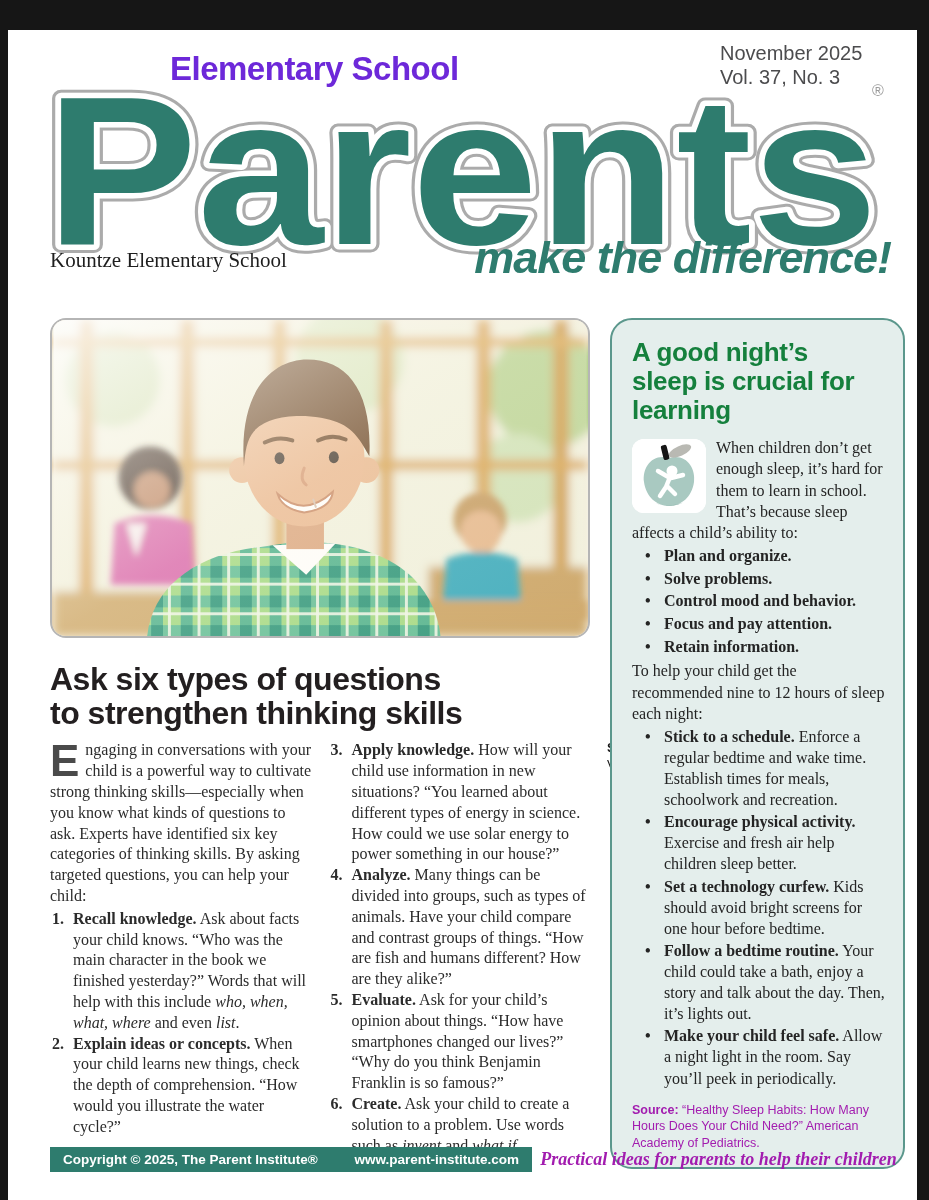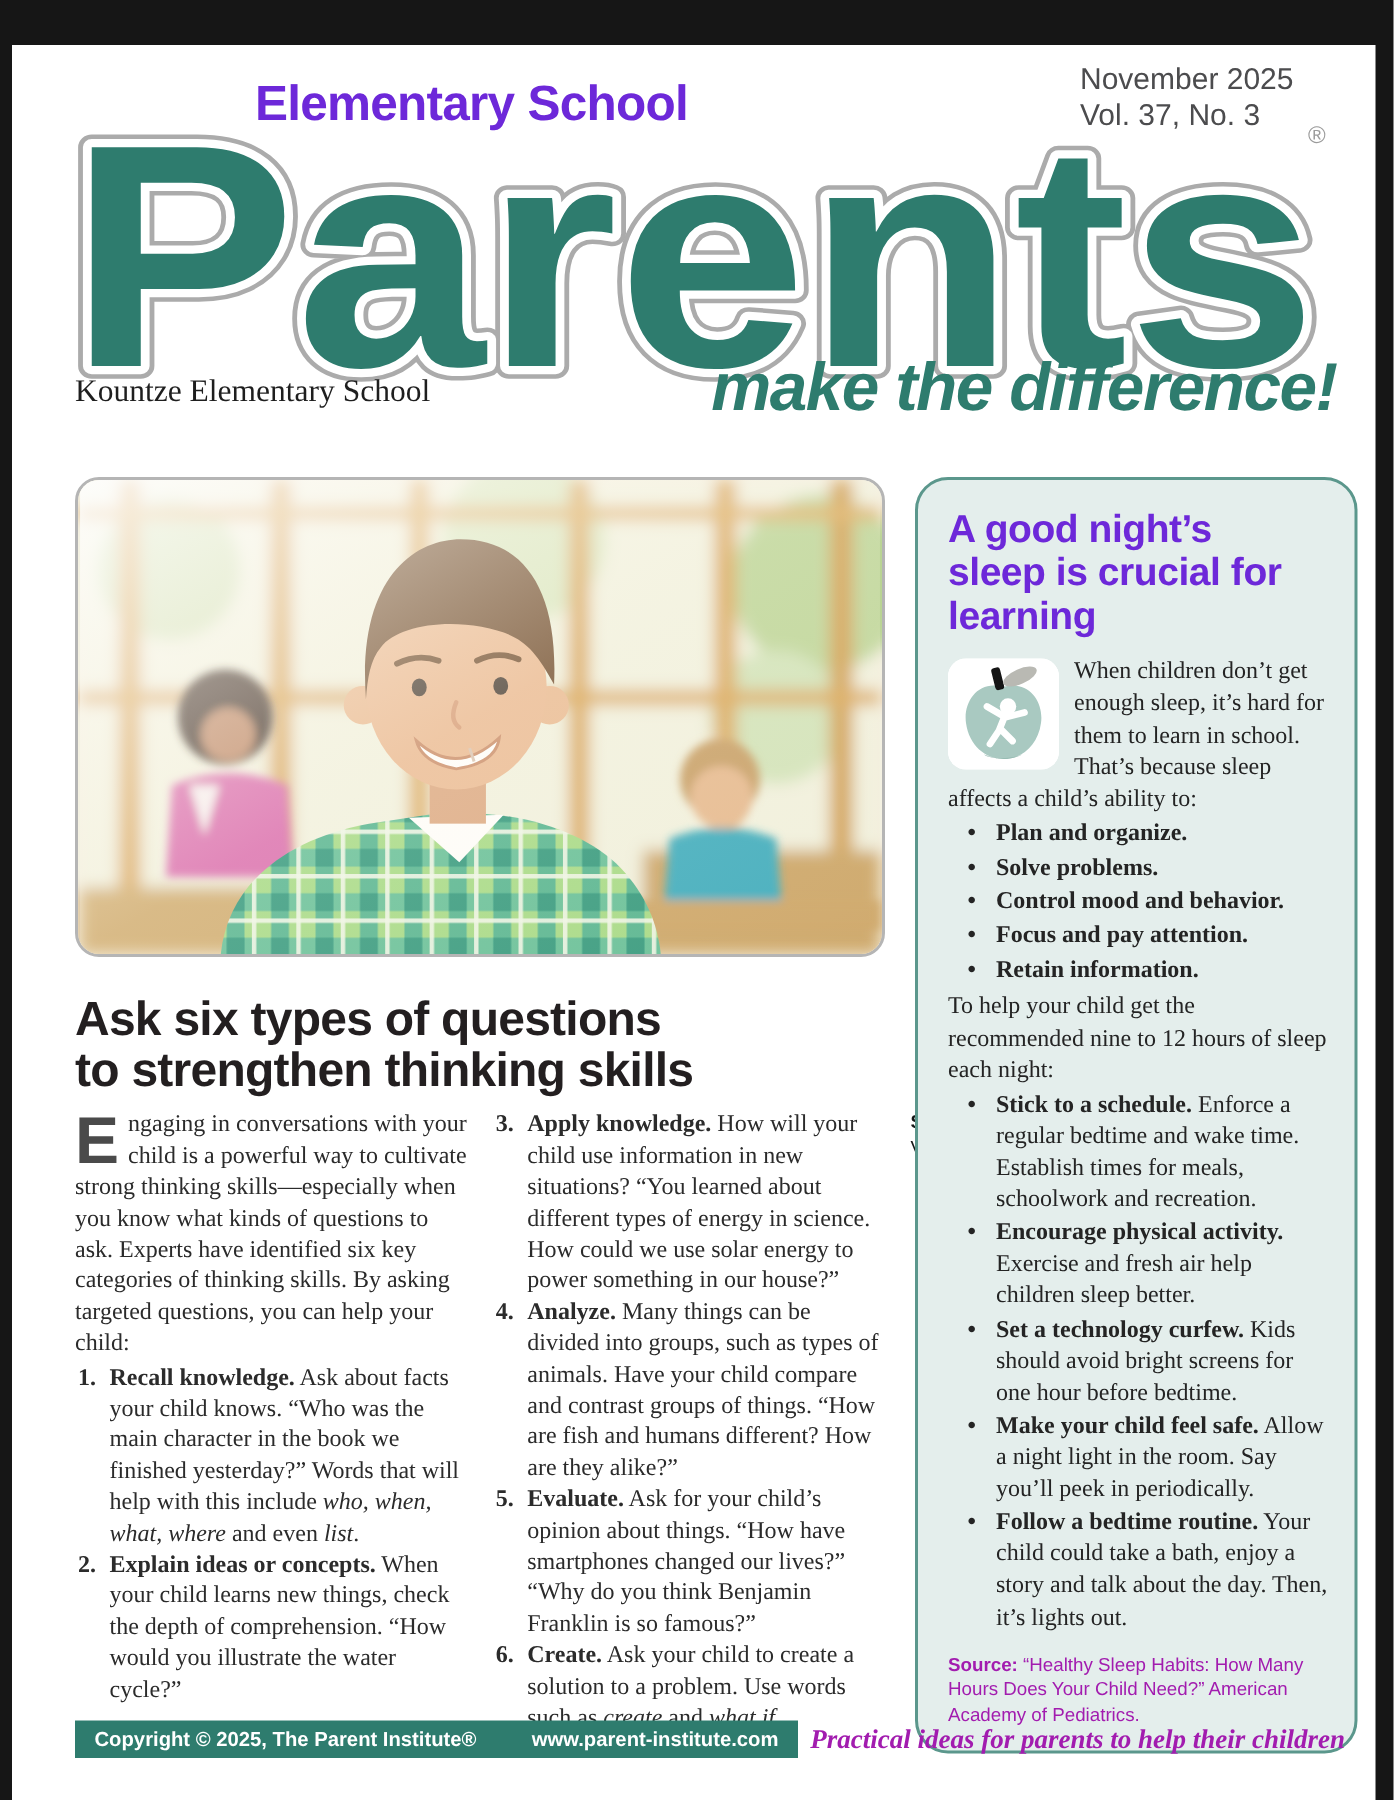--- a/index.html
+++ b/index.html
@@ -30,21 +30,21 @@
   .intro-p { margin-bottom:2px; }
   .num-item { position:relative; padding-left:23px; }
   .num-item .num { position:absolute; left:2px; font-weight:bold; }
   .num-item .lead { font-weight:bold; }
   .ital { font-style:italic; }
   .source-line { margin-top:11px; font-family:"Liberation Sans", sans-serif; font-size:12.5px; line-height:1.32; color:#161616; }
   .source-line .src-label { font-weight:bold; }
 
   
   .sidebar { width:295px; min-height:806px; background:#e4eeec; border:2.5px solid #5b978c; border-radius:22px; padding:18px 18px 16px 20px; }
-  .sidebar-title { font-size:26px; font-weight:bold; color:#6d28d9; line-height:1.12; letter-spacing:-0.3px; width:238px; margin-bottom:12px; }
+  .sidebar-title { font-size:26px; font-weight:bold; color:#15803d; line-height:1.12; letter-spacing:-0.3px; width:238px; margin-bottom:12px; }
   .s-body { font-family:"Liberation Serif", serif; font-size:16px; line-height:1.32; color:#242424; }
   .apple-wrap { float:left; width:74px; height:74px; background:#ffffff; border-radius:12px; margin:2px 10px 4px 0; }
   .s-bullets { list-style:none; margin:2px 0 2px 0; }
   .s-bullets li { position:relative; padding-left:32px; font-weight:bold; line-height:1.42; }
   .s-bullets li::before { content:"•"; position:absolute; left:13px; top:0; }
   .s-tips { list-style:none; margin:2px 0 0 0; }
   .s-tips li { position:relative; padding-left:32px; line-height:1.32; margin-bottom:1px; }
   .s-tips li::before { content:"•"; position:absolute; left:13px; top:0; font-weight:bold; }
   .s-tips .lead { font-weight:bold; }
   .s-source { margin-top:13px; font-family:"Liberation Sans", sans-serif; font-size:12.5px; line-height:1.32; color:#a21caf; }
@@ -163,21 +163,21 @@
       </div>
 
       <div class="article-body">
         <p class="intro-p"><span class="dropcap">E</span><span>ngaging in conversations with your child is a powerful way to cultivate strong thinking skills—especially when you know what kinds of questions to ask. Experts have identified six key categories of thinking skills. By asking targeted questions, you can help your child:</span></p>
         <div id="article-items">
             <div class="num-item"><span class="num">1.</span><span class="lead">Recall knowledge.</span><span> Ask about facts your child knows. “Who was the main character in the book we finished yesterday?” Words that will help with this include </span><span class="ital">who, when, what, where</span><span> and even </span><span class="ital">list</span><span>.</span></div>
             <div class="num-item"><span class="num">2.</span><span class="lead">Explain ideas or concepts.</span><span> When your child learns new things, check the depth of comprehension. “How would you illustrate the water cycle?”</span></div>
             <div class="num-item"><span class="num">3.</span><span class="lead">Apply knowledge.</span><span> How will your child use information in new situations? “You learned about different types of energy in science. How could we use solar energy to power something in our house?”</span></div>
             <div class="num-item"><span class="num">4.</span><span class="lead">Analyze.</span><span> Many things can be divided into groups, such as types of animals. Have your child compare and contrast groups of things. “How are fish and humans different? How are they alike?”</span></div>
             <div class="num-item"><span class="num">5.</span><span class="lead">Evaluate.</span><span> Ask for your child’s opinion about things. “How have smartphones changed our lives?” “Why do you think Benjamin Franklin is so famous?”</span></div>
-            <div class="num-item"><span class="num">6.</span><span class="lead">Create.</span><span> Ask your child to create a solution to a problem. Use words such as </span><span class="ital">create</span><span> and </span><span class="ital">what if.</span></div>
+            <div class="num-item"><span class="num">6.</span><span class="lead">Create.</span><span> Ask your child to create a solution to a problem. Use words such as </span><span class="ital">invent</span><span> and </span><span class="ital">what if.</span></div>
           </div>
         <p class="source-line"><span class="src-label">Source:</span><span> P. Armstrong, “Bloom’s Taxonomy,” Vanderbilt University, The Center for Teaching.</span></p>
       </div>
     </div>
 
     <div class="sidebar">
       <div class="sidebar-title">A good night’s sleep is crucial for learning</div>
       <div class="s-body">
         <p>
           <span class="apple-wrap">
@@ -197,22 +197,22 @@
             <li>Solve problems.</li>
             <li>Control mood and behavior.</li>
             <li>Focus and pay attention.</li>
             <li>Retain information.</li>
           </ul>
         <p>To help your child get the recommended nine to 12 hours of sleep each night:</p>
         <ul class="s-tips" id="tips-list">
             <li><span class="lead">Stick to a schedule.</span><span> Enforce a regular bedtime and wake time. Establish times for meals, schoolwork and recreation.</span></li>
             <li><span class="lead">Encourage physical activity.</span><span> Exercise and fresh air help children sleep better.</span></li>
             <li><span class="lead">Set a technology curfew.</span><span> Kids should avoid bright screens for one hour before bedtime.</span></li>
+            <li><span class="lead">Follow a bedtime routine.</span><span> Your child could take a bath, enjoy a story and talk about the day. Then, it’s lights out.</span></li>
             <li><span class="lead">Make your child feel safe.</span><span> Allow a night light in the room. Say you’ll peek in periodically.</span></li>
-            <li><span class="lead">Follow a bedtime routine.</span><span> Your child could take a bath, enjoy a story and talk about the day. Then, it’s lights out.</span></li>
           </ul>
         <p class="s-source"><span class="src-label">Source:</span><span> “Healthy Sleep Habits: How Many Hours Does Your Child Need?” American Academy of Pediatrics.</span></p>
       </div>
     </div>
   </div>
 
   <div class="footer">
     <div class="footer-bar">
       <span>Copyright © 2025, The Parent Institute®</span>
       <span class="footer-site">www.parent-institute.com</span>

